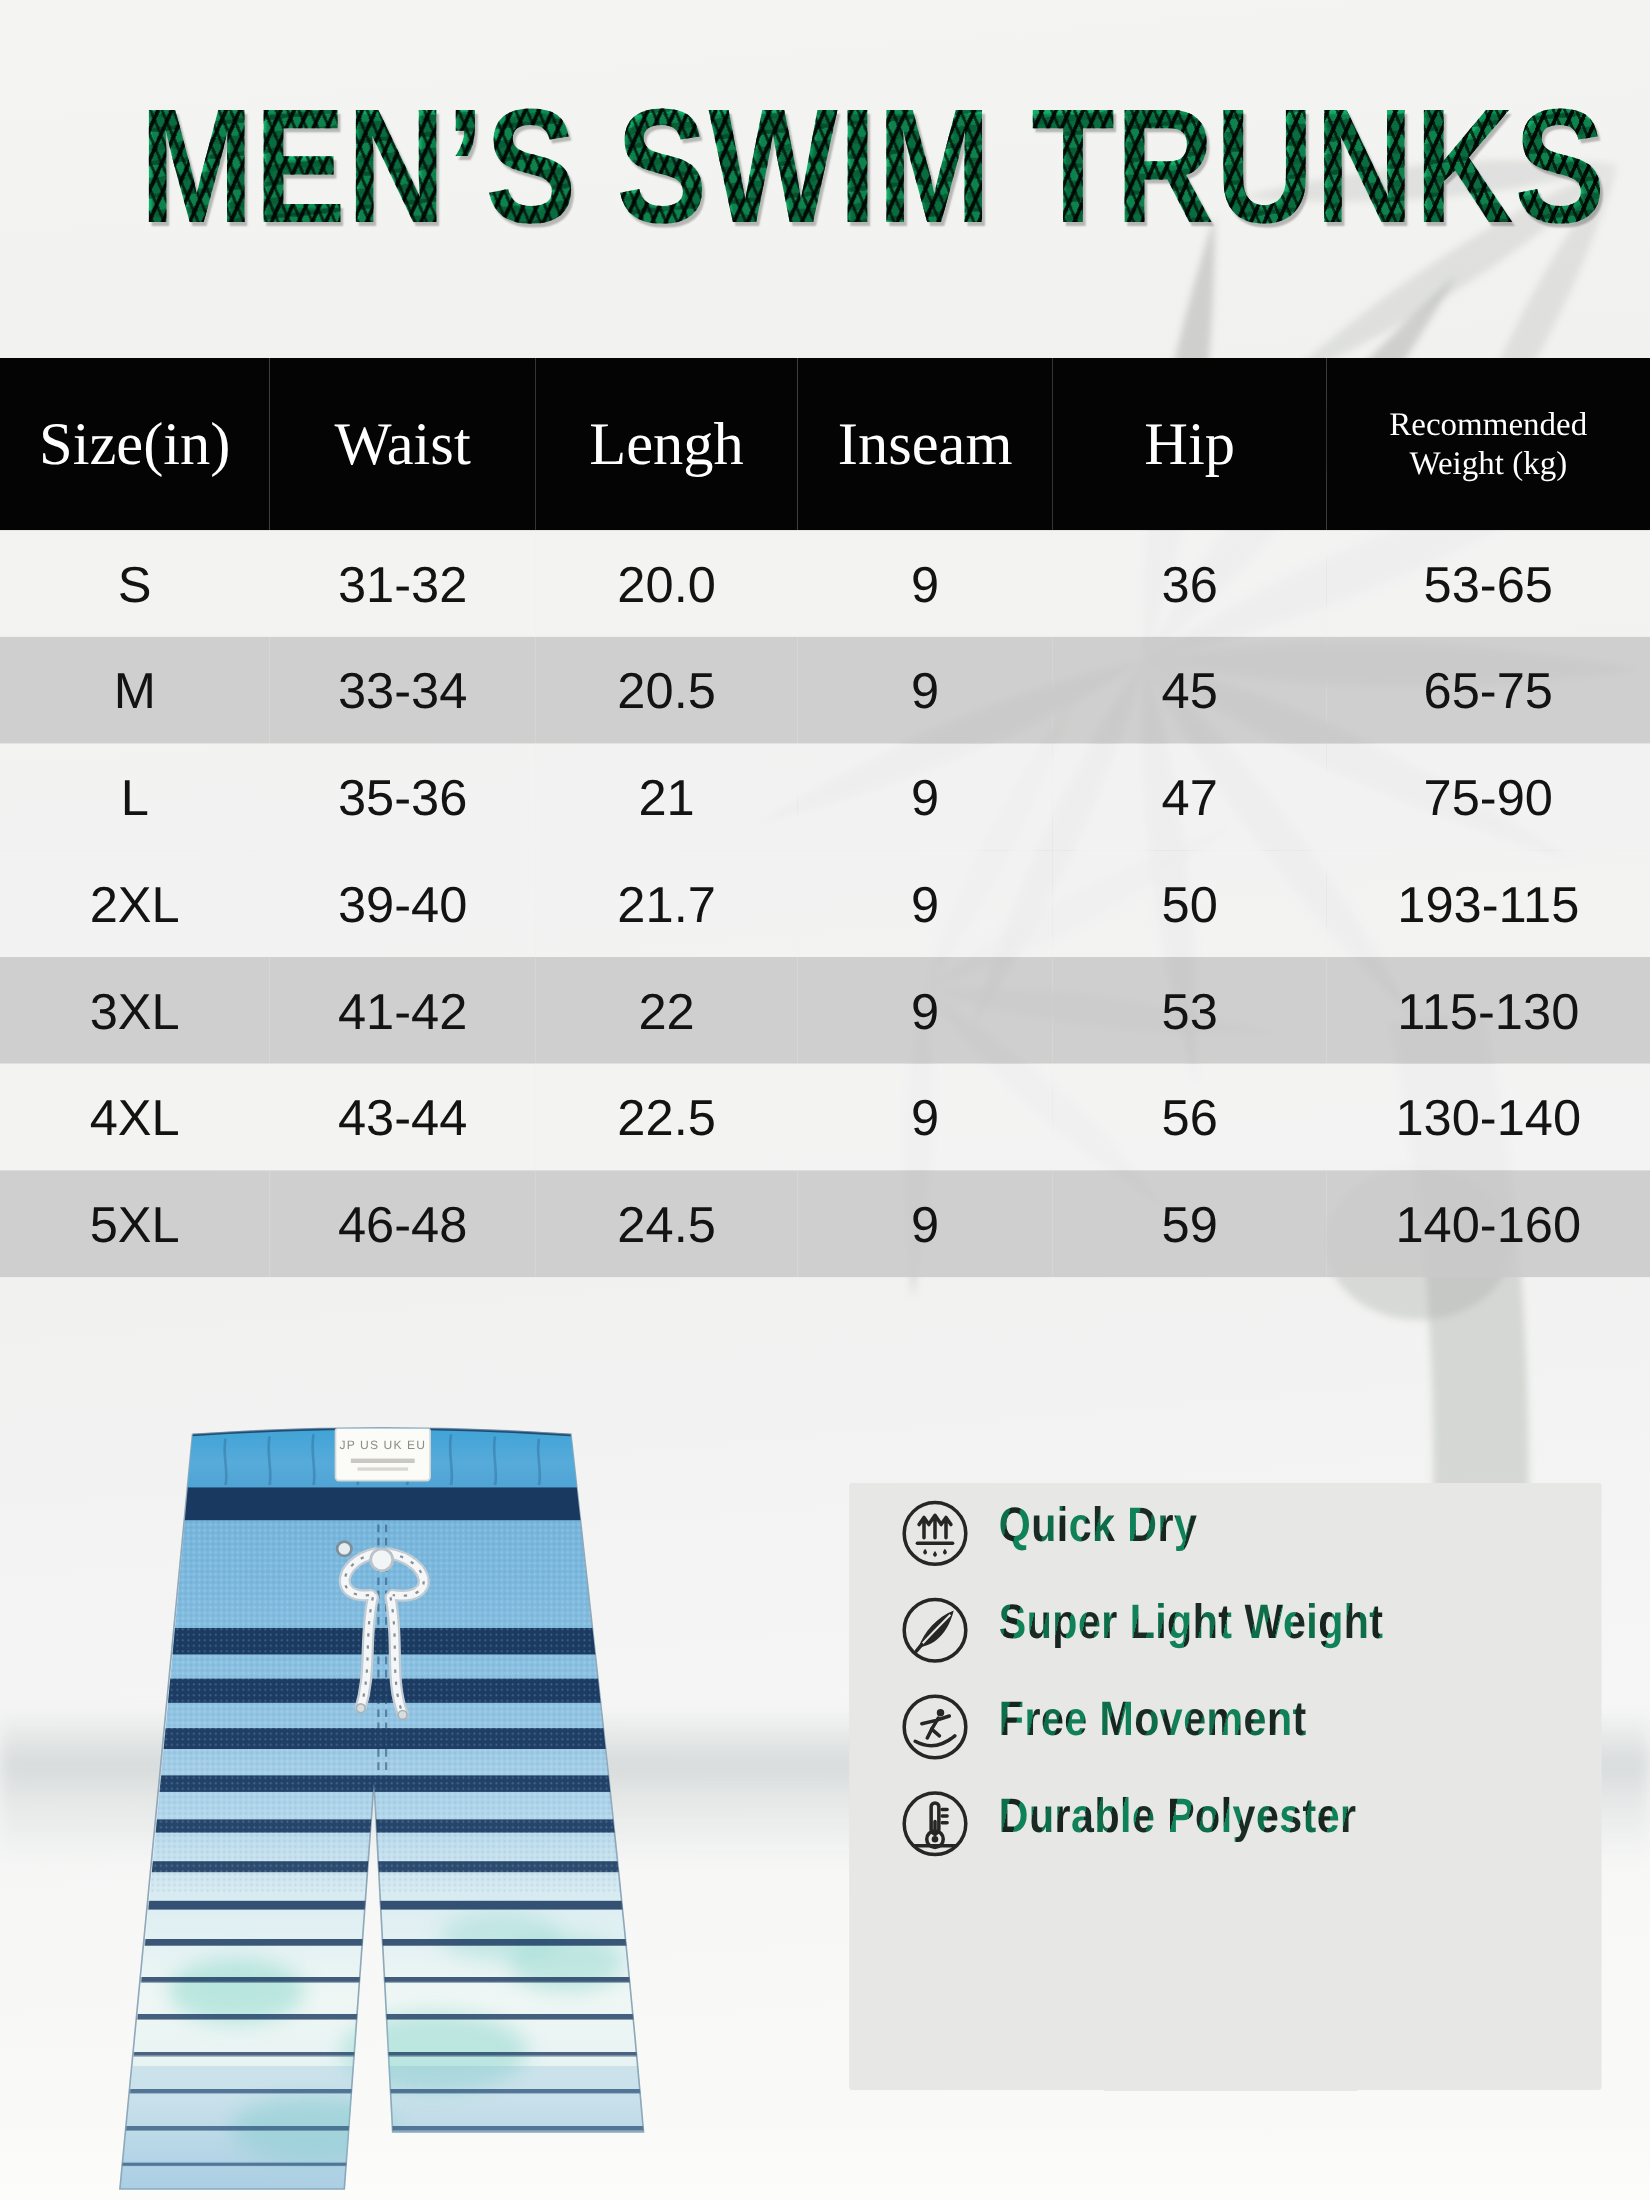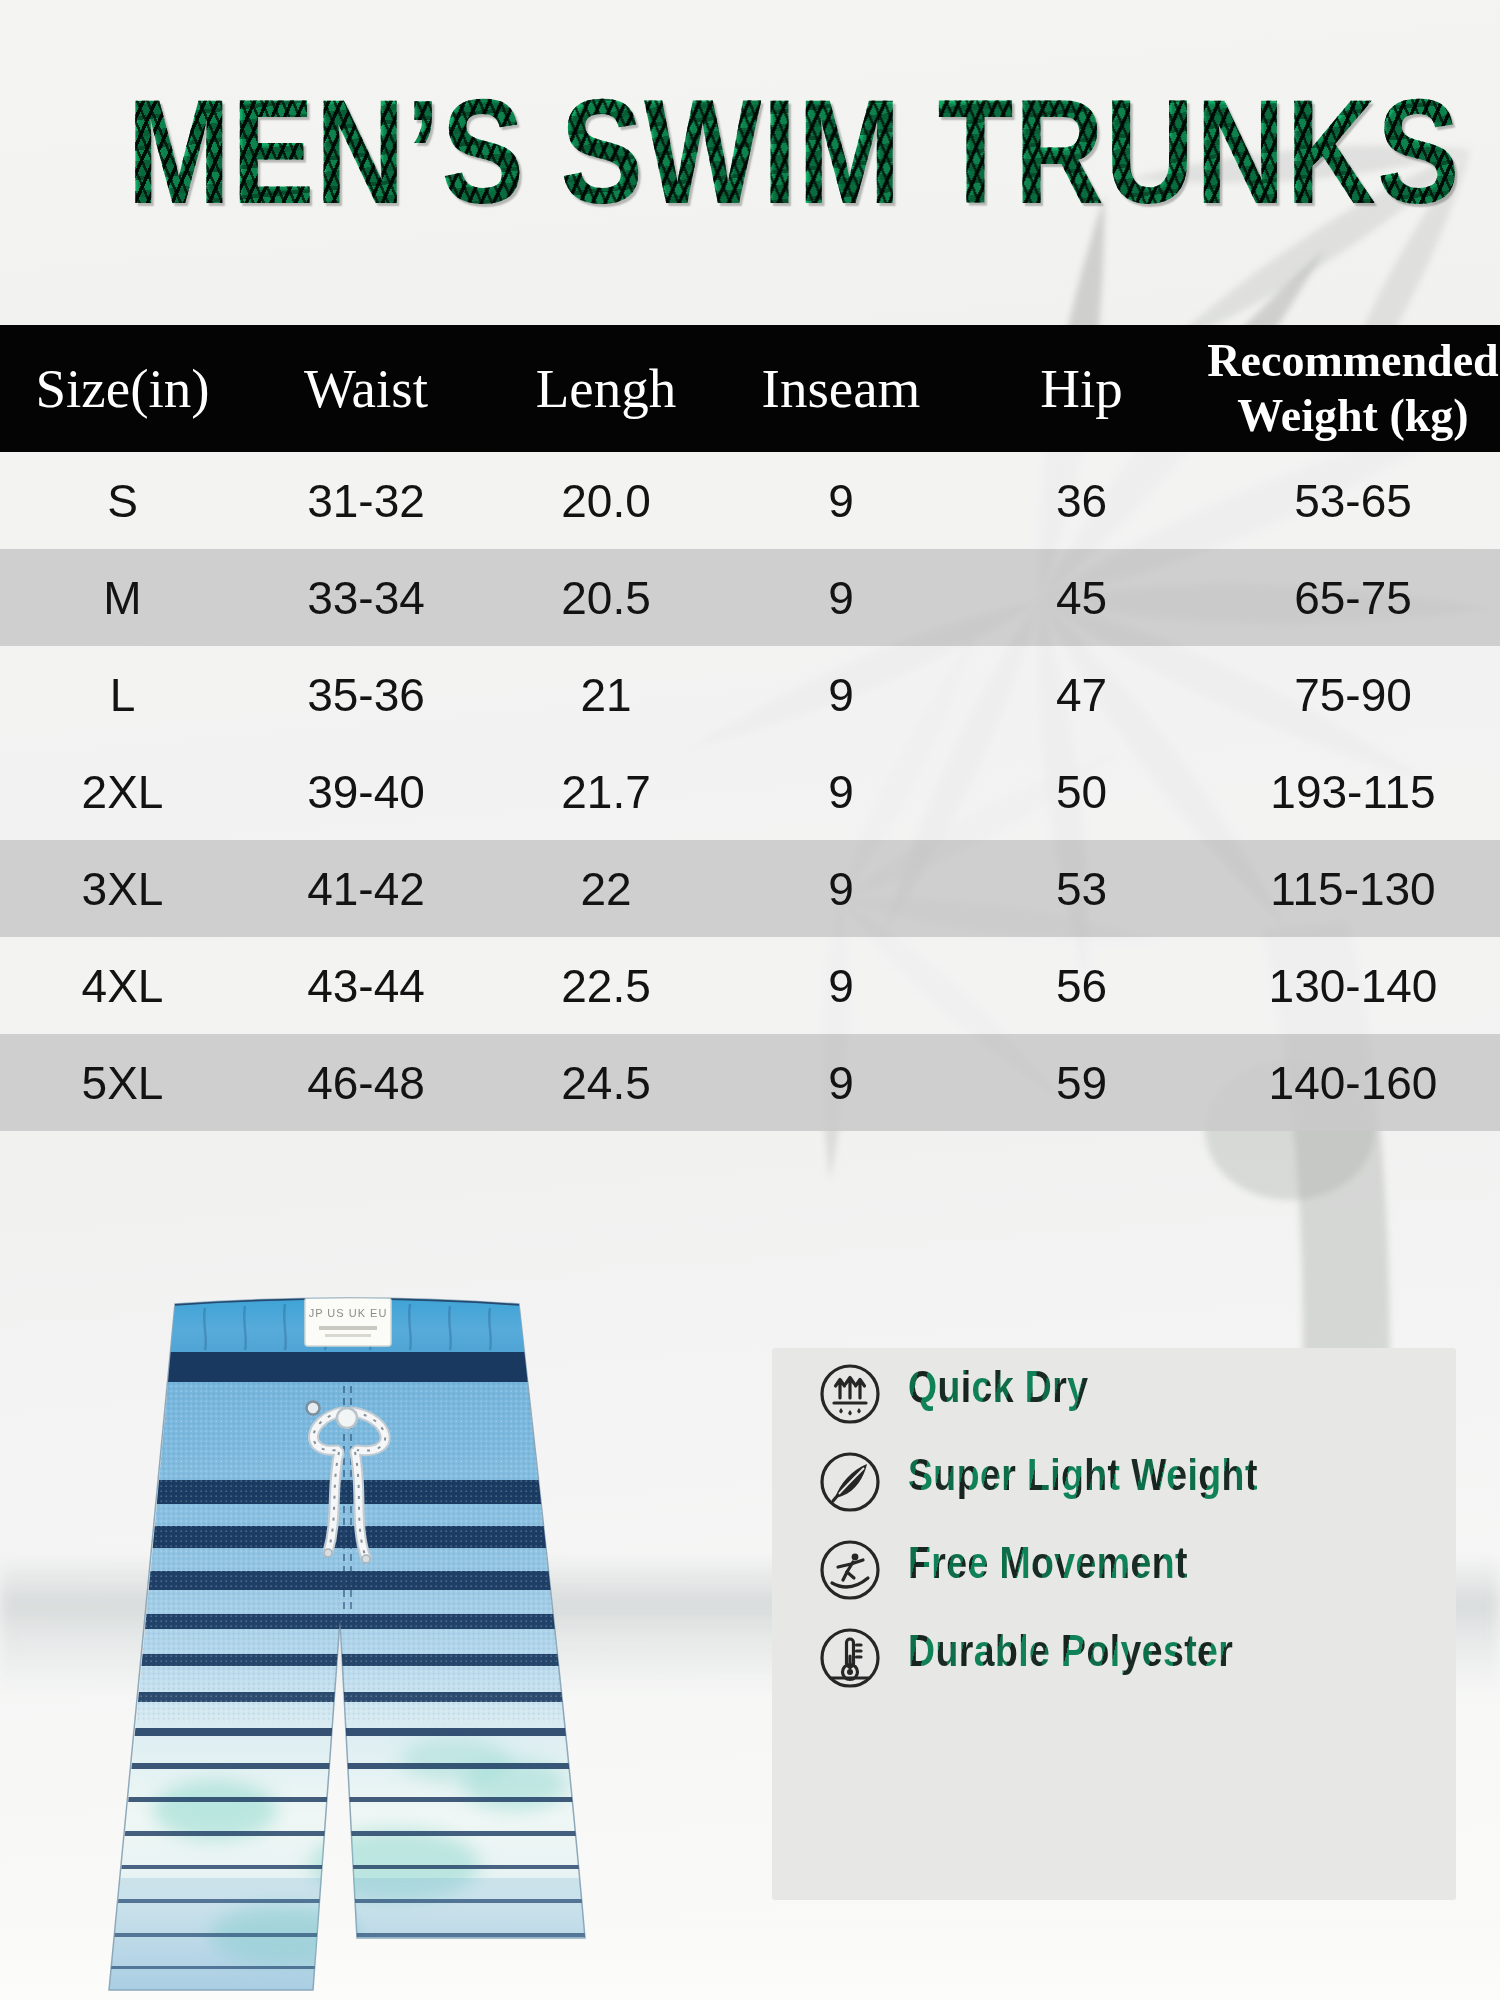--- a/index.html
+++ b/index.html
@@ -24,22 +24,22 @@
         repeating-linear-gradient(118deg,rgba(2,8,5,.95) 0 4px,rgba(2,8,5,0) 4px 13px),
         repeating-linear-gradient(63deg,rgba(4,22,13,.8) 0 3px,rgba(4,22,13,0) 3px 11px),
         repeating-linear-gradient(175deg,#0c9154 0 9px,#076a3c 9px 13px,#12ae67 13px 24px,#0a7f49 24px 30px);
       -webkit-background-clip:text;background-clip:text;color:transparent;}
   }
 
   
   table.size-table{position:absolute;left:0;top:325px;width:1500px;z-index:3;
         border-collapse:collapse;table-layout:fixed;}
   table.size-table th{background:#040404;color:#ffffff;font-family:"Liberation Serif",serif;
-        font-weight:400;font-size:55px;height:127px;text-align:center;vertical-align:middle;padding:0;}
-  table.size-table th .small-head{display:block;font-size:46px;line-height:1.18;font-weight:bold;}
+        font-weight:400;font-size:55px;height:127px;text-align:center;vertical-align:middle;padding:15px;}
+  table.size-table th .small-head{display:block;font-size:30px;line-height:1.18;}
   table.size-table td{height:97px;text-align:center;vertical-align:middle;
         font-size:46px;color:#131313;padding:0;}
   tr.row-light td{background:rgba(243,243,242,.88);}
   tr.row-dark td{background:rgba(202,202,202,.86);}
 
   
   .features-panel{position:absolute;left:772px;top:1348px;width:684px;height:552px;z-index:3;
         background:#e7e7e6;border-radius:3px;padding:14px 0 0 46px;box-sizing:border-box;}
   .feature-item{display:flex;height:88px;}
   .feature-icon{flex:0 0 64px;width:64px;height:64px;}

